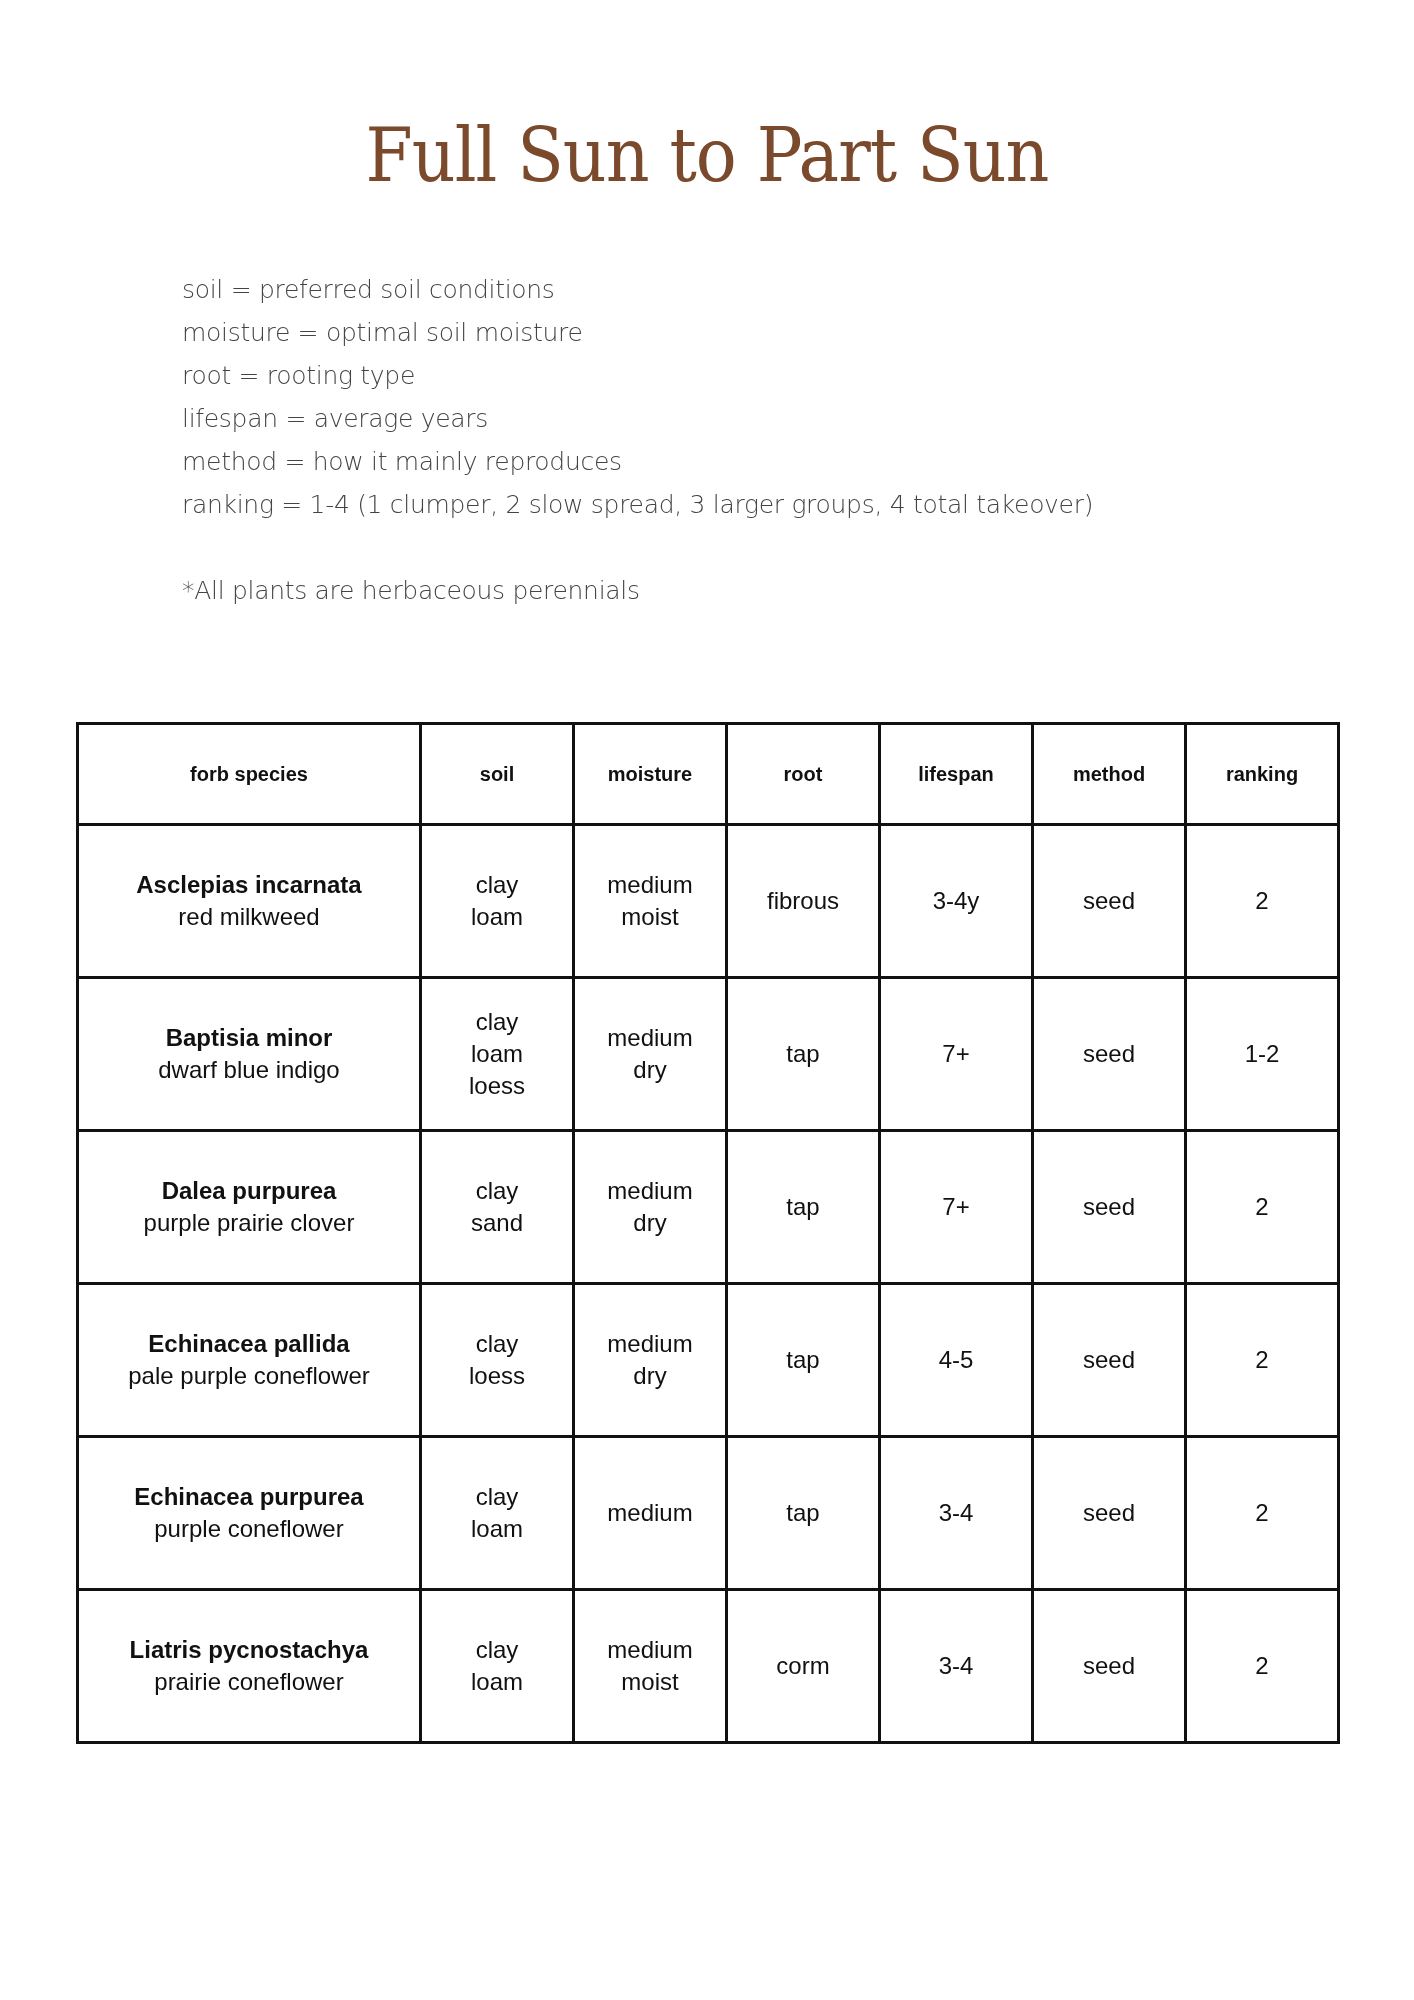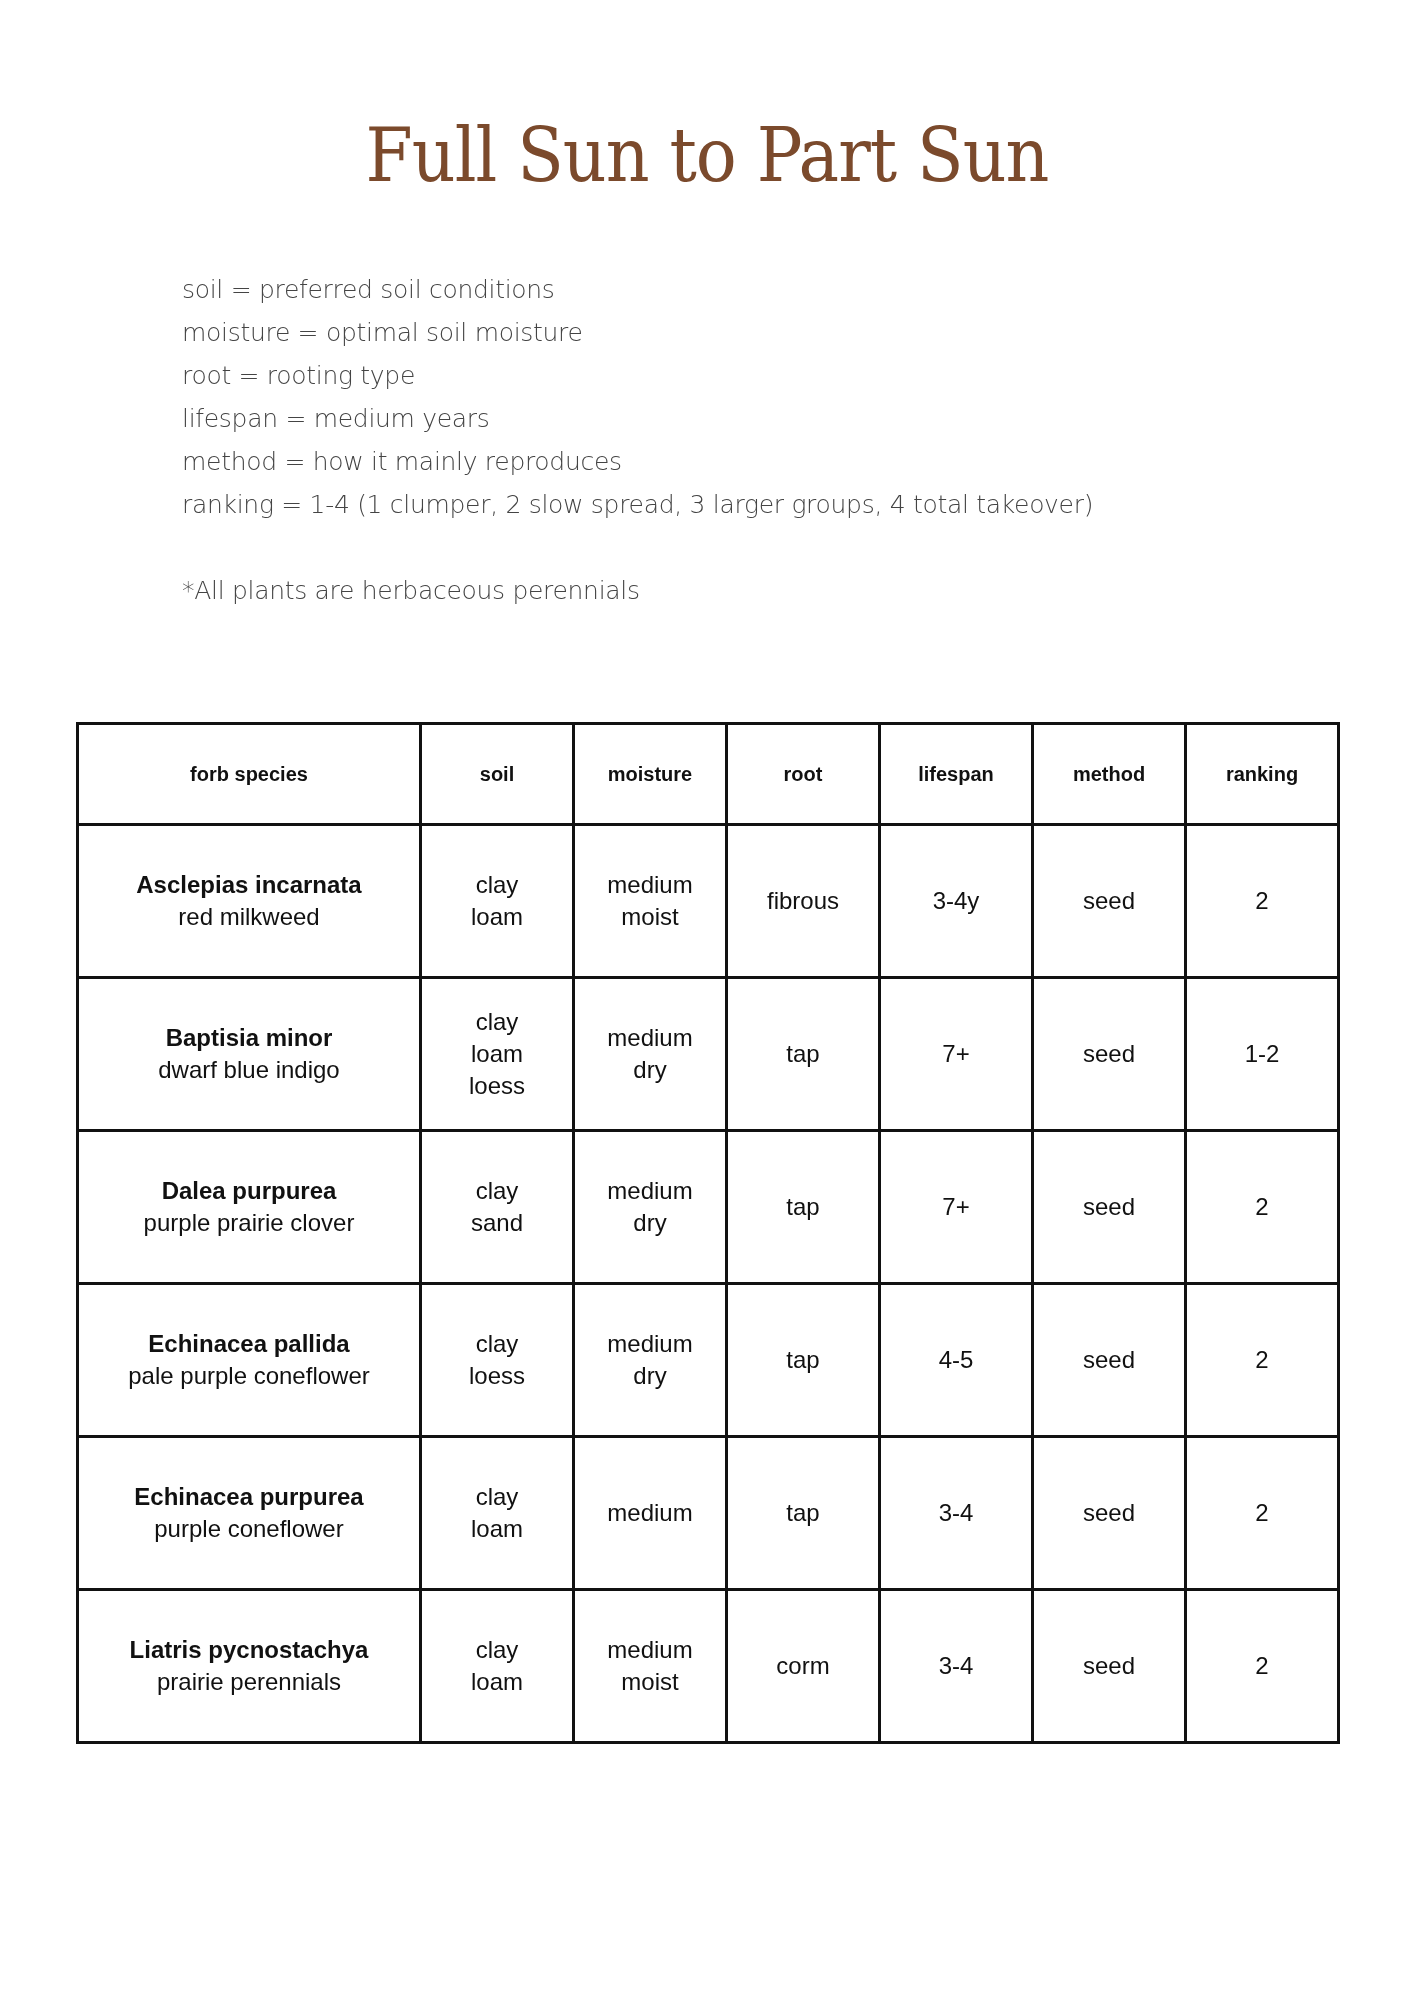--- a/index.html
+++ b/index.html
@@ -38,21 +38,21 @@
 </style>
 </head>
 <body>
 
 <div class="title">Full Sun to Part Sun</div>
 
 <div class="legend">
   <div class="line">soil = preferred soil conditions</div>
   <div class="line">moisture = optimal soil moisture</div>
   <div class="line">root = rooting type</div>
-  <div class="line">lifespan = medium years</div>
+  <div class="line">lifespan = average years</div>
   <div class="line">method = how it mainly reproduces</div>
   <div class="line">ranking = 1-4 (1 clumper, 2 slow spread, 3 larger groups, 4 total takeover)</div>
   <div class="line note">*All plants are herbaceous perennials</div>
 </div>
 
 <table class="plants">
   <thead>
     <tr>
       <th class="c0">forb species</th>
       <th class="c1">soil</th>
@@ -150,21 +150,21 @@
           <span class="ln">medium</span>
         </td>
         <td class="c3">tap</td>
         <td class="c4">3-4</td>
         <td class="c5">seed</td>
         <td class="c6">2</td>
       </tr>
       <tr>
         <td class="c0">
           <span class="sci">Liatris pycnostachya</span>
-          <span class="common">prairie perennials</span>
+          <span class="common">prairie coneflower</span>
         </td>
         <td class="c1">
           <span class="ln">clay</span>
           <span class="ln">loam</span>
         </td>
         <td class="c2">
           <span class="ln">medium</span>
           <span class="ln">moist</span>
         </td>
         <td class="c3">corm</td>

